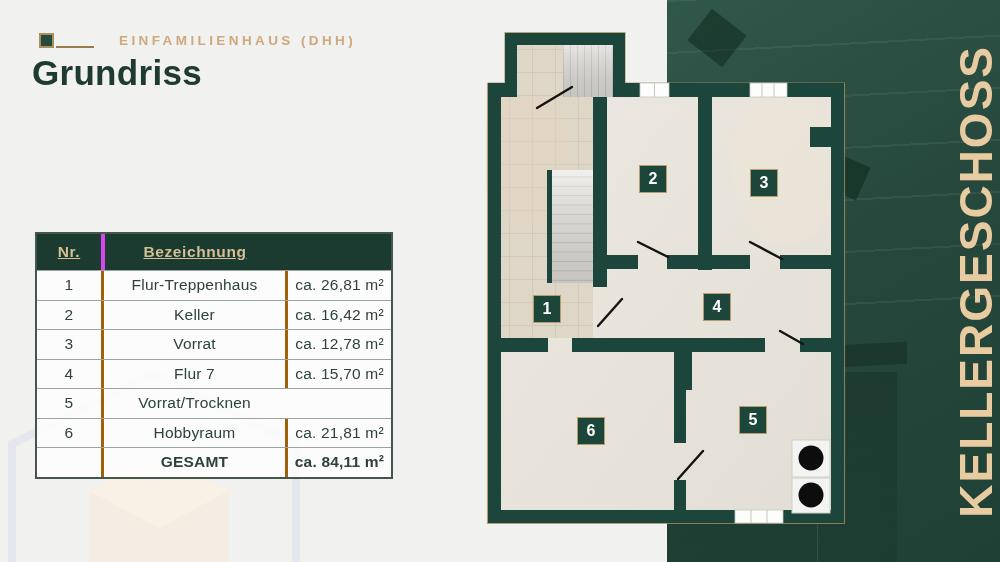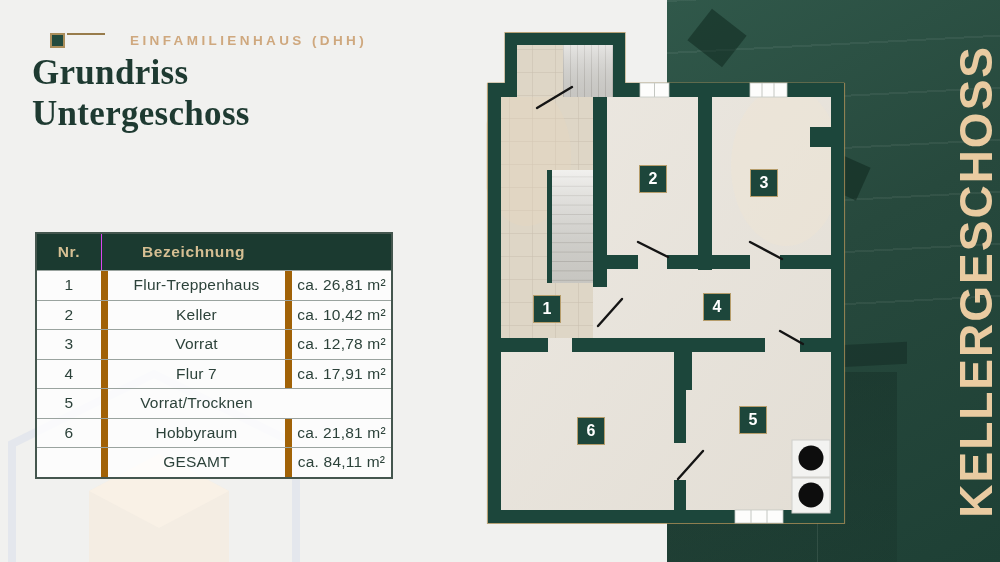--- a/index.html
+++ b/index.html
@@ -19,41 +19,41 @@
   .diamond{position:absolute;background:rgba(9,30,23,.45);}
   .d1{left:28px;top:18px;width:44px;height:40px;transform:rotate(38deg);}
   .d2{left:158px;top:158px;width:40px;height:36px;transform:rotate(24deg);}
   .d3{left:148px;top:196px;width:26px;height:22px;transform:rotate(40deg);}
   .banner-text-wrap{position:absolute;right:-4px;top:0;height:562px;width:56px;
         display:flex;align-items:center;justify-content:center;}
   .banner-text{writing-mode:vertical-rl;transform:rotate(180deg);
         font-size:46px;font-weight:800;letter-spacing:2px;color:#e9cba1;white-space:nowrap;}
 
   
-  .eyebrow{position:absolute;left:50px;top:33px;display:flex;align-items:flex-start;z-index:2;}
+  .eyebrow{position:absolute;left:39px;top:33px;display:flex;align-items:flex-end;z-index:2;}
   .eyebrow-square{width:11px;height:11px;background:#234b3e;border:2px solid #ab8e5b;}
   .eyebrow-line{width:38px;height:2px;background:#987c4b;margin-left:2px;}
   .eyebrow-text{margin-left:25px;font-size:13.5px;font-weight:600;letter-spacing:3.4px;color:#cfa87e;}
   .page-title{position:absolute;left:32px;top:52px;z-index:2;
-        font-size:35px;line-height:41px;font-weight:800;color:#1e3a31;letter-spacing:.3px;font-family:Liberation Serif, serif;}
+        font-size:35px;line-height:41px;font-weight:800;color:#1e3a31;letter-spacing:.3px;}
 
   
   .watermark{position:absolute;left:-6px;top:366px;z-index:0;}
 
   
   .area-table{position:absolute;left:35px;top:232px;width:358px;z-index:2;
         border:2px solid #44564e;background:rgba(255,255,255,.8);box-sizing:border-box;}
   .t-row{display:grid;grid-template-columns:64px 184px 106px;height:28.5px;border-top:1px solid #9aa39f;}
-  .t-row.t-head{height:36px;border-top:none;background:#1b3a30;color:#d6bf93;}
+  .t-row.t-head{height:36px;border-top:none;background:#1b3a30;color:#d6bf93;text-decoration:underline;}
   .t-cell{display:flex;align-items:center;justify-content:center;font-size:15.5px;color:#2c423a;
         letter-spacing:.2px;box-sizing:border-box;}
   .t-head .t-cell{color:#d6bf93;font-weight:600;letter-spacing:.6px;}
-  .t-cell.c2,.t-cell.c3{border-left:7px solid #a16207;}
-  .t-head .t-cell.c2,.t-head .t-cell.c3{border-left:1px solid #d946ef;}
-  .t-row.t-total .t-cell{font-weight:400;text-align:center;}
+  .t-cell.c2,.t-cell.c3{border-left:3px solid #a16207;}
+  .t-head .t-cell.c2,.t-head .t-cell.c3{border-left:4px solid #d946ef;}
+  .t-row.t-total .t-cell{font-weight:700;text-align:center;}
 
   
   .plan{position:absolute;left:486px;top:26px;width:360px;height:500px;z-index:3;}
   .plan svg{display:block;}
   .room-label{position:absolute;width:26px;height:26px;background:#1d463b;border:1px solid #b69d6b;
         color:#ffffff;font-size:16px;font-weight:800;display:flex;align-items:center;justify-content:center;}
   .rl1{left:47px;top:269px;} .rl2{left:153px;top:139px;} .rl3{left:264px;top:143px;}
   .rl4{left:217px;top:267px;} .rl5{left:253px;top:380px;} .rl6{left:91px;top:391px;}
 </style>
 </head>
@@ -81,47 +81,46 @@
     </div>
   </div>
 
   <div class="eyebrow">
     <span class="eyebrow-square"></span>
     <span class="eyebrow-line"></span>
     <span class="eyebrow-text">EINFAMILIENHAUS (DHH)</span>
   </div>
   <div class="page-title">
     <div>Grundriss</div>
-    <div>Untergeschoss</div>
   </div>
 
   <div class="area-table">
     <div class="t-row t-head">
       <div class="t-cell c1">Nr.</div>
       <div class="t-cell c2">Bezeichnung</div>
     </div>
     <div class="t-row">
       <div class="t-cell c1">1</div>
       <div class="t-cell c2">Flur-Treppenhaus</div>
       <div class="t-cell c3">ca. 26,81 m²</div>
     </div>
     <div class="t-row">
       <div class="t-cell c1">2</div>
       <div class="t-cell c2">Keller</div>
-      <div class="t-cell c3">ca. 10,42 m²</div>
+      <div class="t-cell c3">ca. 16,42 m²</div>
     </div>
     <div class="t-row">
       <div class="t-cell c1">3</div>
       <div class="t-cell c2">Vorrat</div>
       <div class="t-cell c3">ca. 12,78 m²</div>
     </div>
     <div class="t-row">
       <div class="t-cell c1">4</div>
       <div class="t-cell c2">Flur 7</div>
-      <div class="t-cell c3">ca. 17,91 m²</div>
+      <div class="t-cell c3">ca. 15,70 m²</div>
     </div>
     <div class="t-row">
       <div class="t-cell c1">5</div>
       <div class="t-cell c2">Vorrat/Trocknen</div>
     </div>
     <div class="t-row">
       <div class="t-cell c1">6</div>
       <div class="t-cell c2">Hobbyraum</div>
       <div class="t-cell c3">ca. 21,81 m²</div>
     </div>

